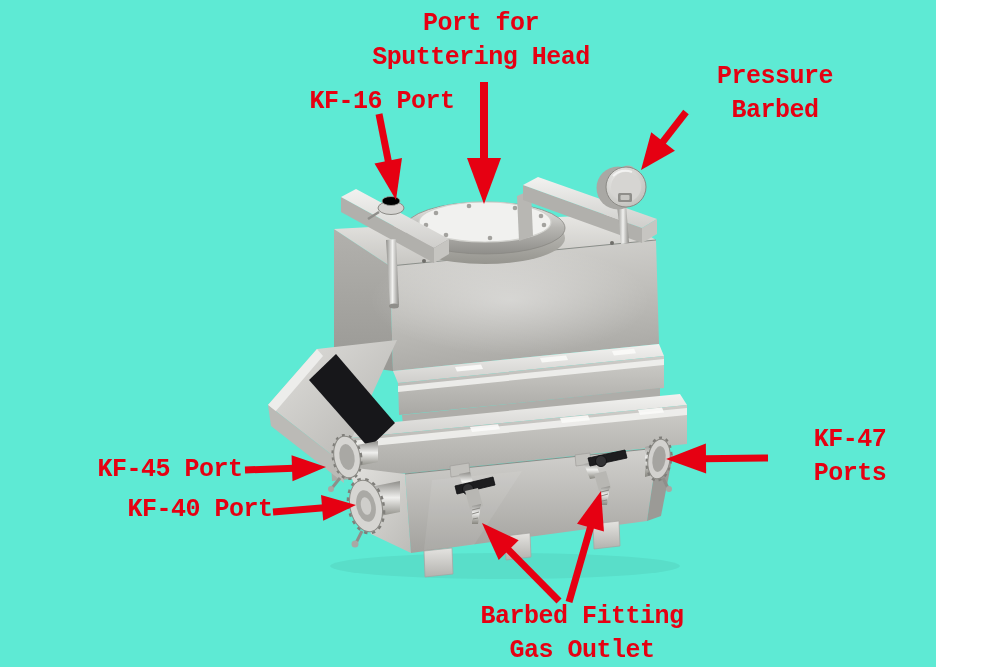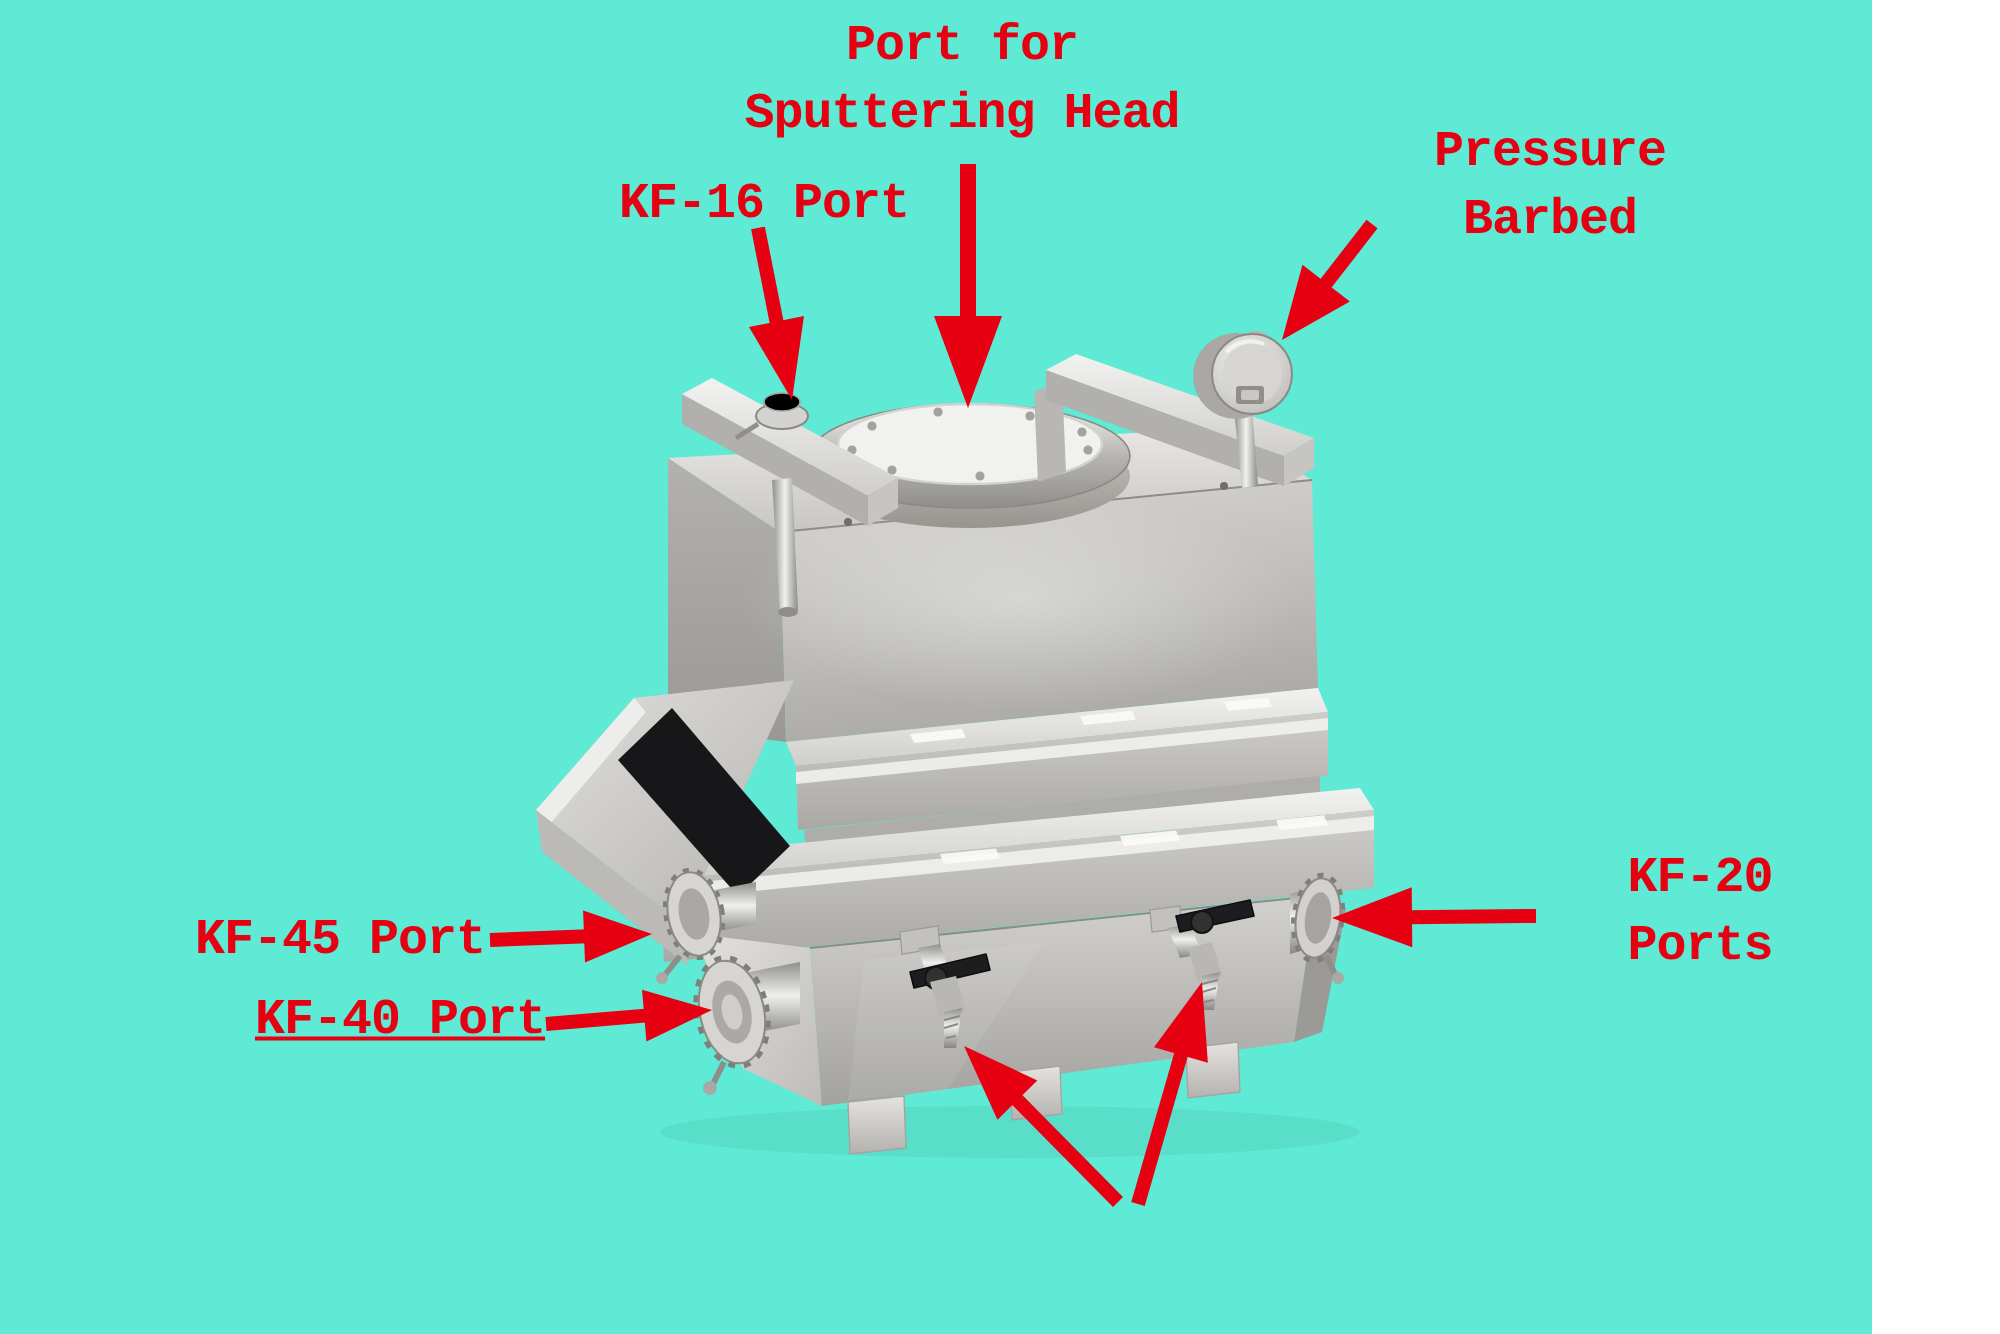--- a/index.html
+++ b/index.html
@@ -278,16 +278,18 @@
         <line x1="569" y1="602" x2="591.0277492541463" y2="525.5912447746799" stroke="#e60012" stroke-width="7"></line>
         <polygon points="601,491 603.92588606953,531.3910781077719 577.0215845781122,523.634883083219" fill="#e60012"></polygon>
       </g>
     </svg>
 
   <div class="label" style="left: 481px; top: 40px; color: rgb(230, 0, 18);">Port for
 Sputtering Head</div>
   <div class="label" style="left: 357px; top: 102px; color: rgb(230, 0, 18); margin-left: 25px;">KF-16 Port</div>
   <div class="label" style="left: 775px; top: 93px; color: rgb(230, 0, 18);">Pressure Barbed</div>
   <div class="label" style="left: 170px; top: 470px; color: rgb(230, 0, 18);">KF-45 Port</div>
-  <div class="label" style="left: 200px; top: 510px; color: rgb(230, 0, 18); text-decoration: underline;">KF-40 Port</div>
-  <div class="label" style="left: 850px; top: 456px; color: rgb(230, 0, 18);">KF-20 Ports</div>
+  <div class="label" style="left: 200px; top: 510px; color: rgb(230, 0, 18);">KF-40 Port</div>
+  <div class="label" style="left: 850px; top: 456px; color: rgb(230, 0, 18);">KF-47 Ports</div>
+  <div class="label" style="left: 582px; top: 633px; color: rgb(230, 0, 18);">Barbed Fitting
+Gas Outlet</div>
 
 </div>
 
 </body></html>

